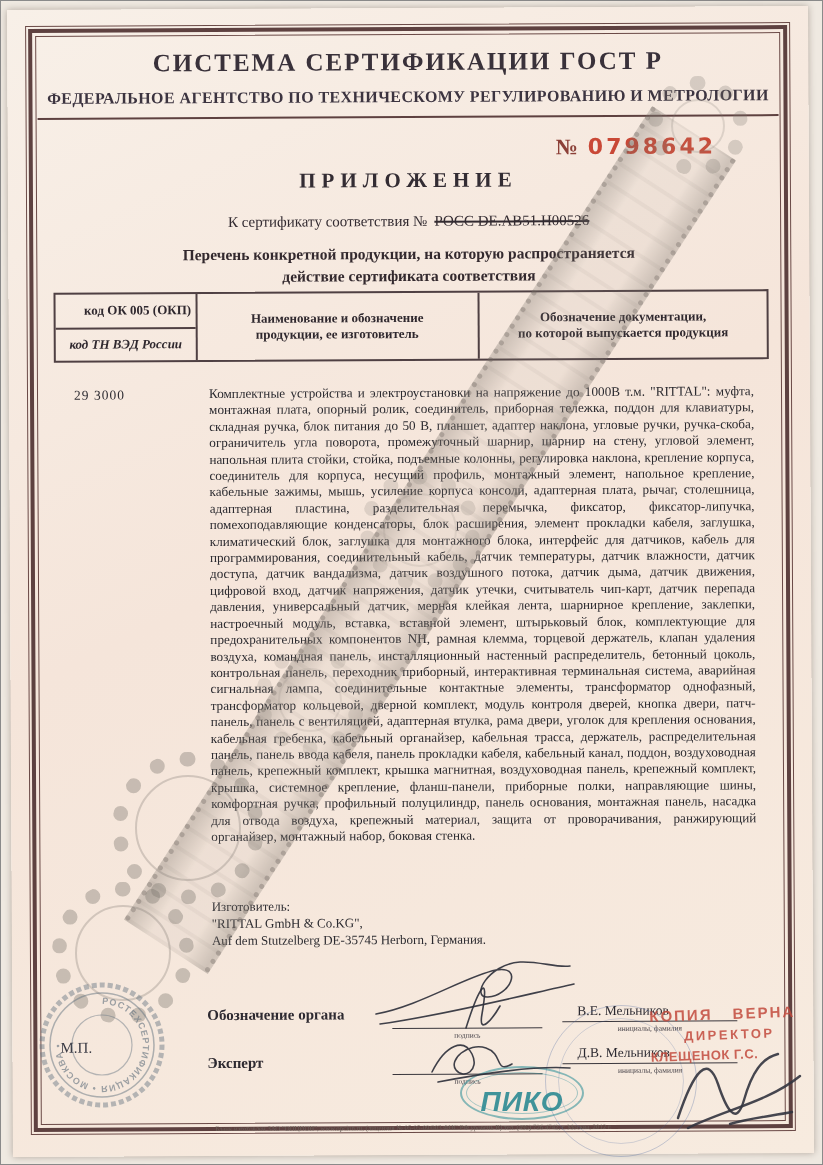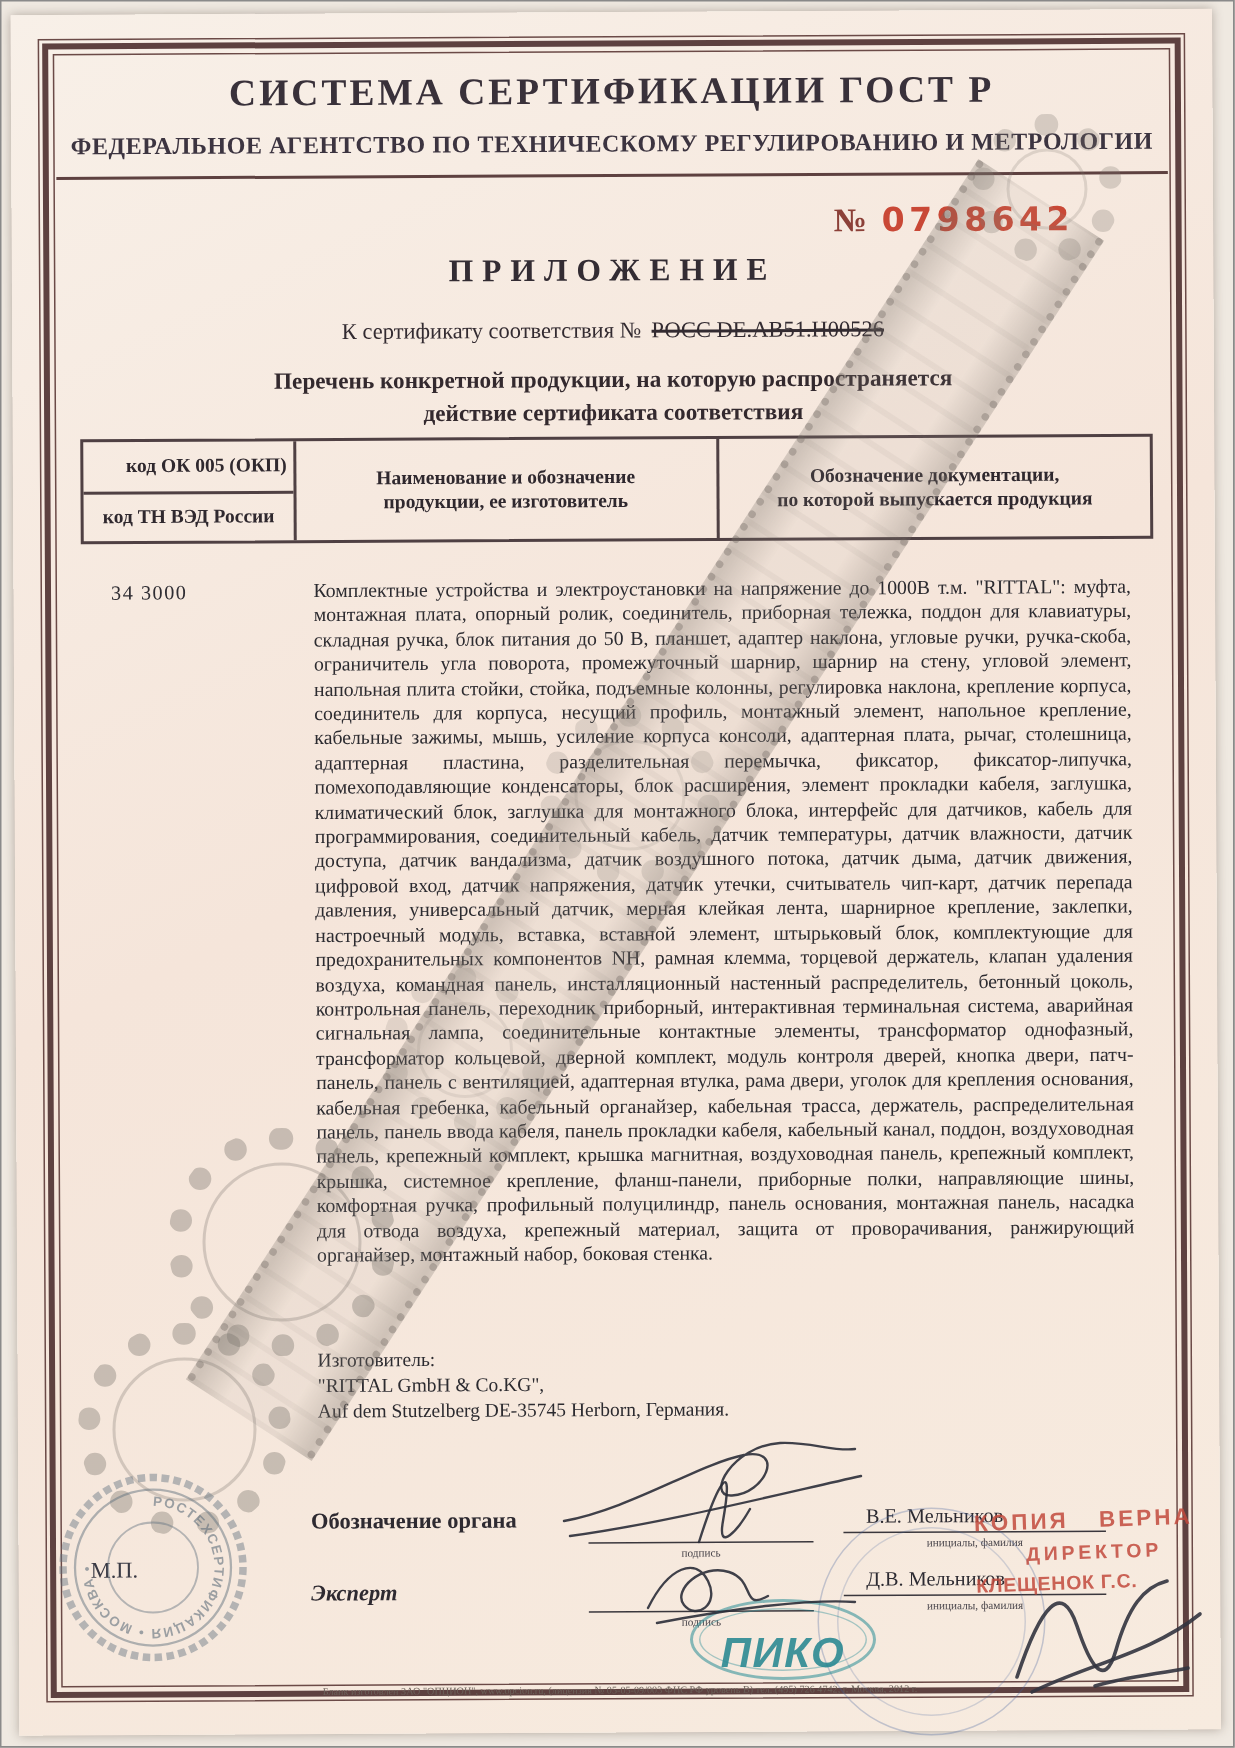--- a/index.html
+++ b/index.html
@@ -33,31 +33,31 @@
   .p1{top:237px;} .p2{top:259px;}
 
   
   .tbl{position:absolute;left:45px;top:283px;width:715px;height:70px;border:2px solid #4f4043;box-sizing:border-box;}
   .tbl .v{position:absolute;top:0;bottom:0;width:1.5px;background:#4f4043;}
   .tbl .v1{left:140px;} .tbl .v2{left:422px;}
   .tbl .h1{position:absolute;left:0;top:33px;width:140px;height:1.5px;background:#4f4043;}
   .tbl .cell{position:absolute;display:flex;align-items:center;justify-content:center;
              text-align:center;font-weight:bold;font-size:13px;white-space:pre-line;line-height:1.25;color:#2f282e;}
   .c1r1{left:0;top:0;width:164px;height:33px;}
-  .c1r2{left:0;top:35px;width:140px;height:31px;}
+  .c1r2{left:0;top:35px;width:140px;height:31px;font-style:italic;}
   .c2{left:141px;top:0;width:281px;height:66px;}
   .c3{left:424px;top:0;width:287px;height:66px;font-size:12.5px;}
 
   .prod-code{position:absolute;left:65px;top:378px;font-size:13.5px;letter-spacing:1px;color:#2f2d33;}
   .desc{position:absolute;left:200px;top:377px;width:545px;font-size:13.2px;line-height:16.4px;
         text-align:justify;color:#2c2b30;}
   .manu{position:absolute;left:200px;top:890px;font-size:13px;line-height:1.3;color:#2c2b30;}
 
   .sig-label{position:absolute;left:195px;font-size:15px;font-weight:bold;color:#2e2a31;}
-  .lab-head{top:998px;} .lab-expert{top:1046px;font-style:italic;}
+  .lab-head{top:998px;} .lab-expert{top:1046px;}
   .sig-line{position:absolute;height:1.3px;background:#3a373d;}
   .ln-sign-head{left:380px;top:1020px;width:150px;}
   .ln-sign-expert{left:380px;top:1066px;width:150px;}
   .ln-name-head{left:550px;top:1014px;width:175px;}
   .ln-name-expert{left:550px;top:1056px;width:175px;}
   .sig-cap{position:absolute;font-size:7.5px;color:#4a464c;text-align:center;}
   .cap-sign-head{left:380px;width:150px;top:1023px;}
   .cap-sign-expert{left:380px;width:150px;top:1069px;}
   .cap-name-head{left:550px;width:175px;top:1017px;}
   .cap-name-expert{left:550px;width:175px;top:1059px;}
@@ -143,21 +143,21 @@
       <div class="v v2"></div>
       <div class="h1"></div>
       <div class="cell c1r1">код ОК 005 (ОКП)</div>
       <div class="cell c1r2">код ТН ВЭД России</div>
       <div class="cell c2">Наименование и обозначение
 продукции, ее изготовитель</div>
       <div class="cell c3">Обозначение документации,
 по которой выпускается продукция</div>
     </div>
 
-    <div class="prod-code">34 3000</div>
+    <div class="prod-code">29 3000</div>
     <div class="desc">Комплектные устройства и электроустановки на напряжение до 1000В т.м. "RITTAL": муфта, монтажная плата, опорный ролик, соединитель, приборная тележка, поддон для клавиатуры, складная ручка, блок питания до 50 В, планшет, адаптер наклона, угловые ручки, ручка-скоба, ограничитель угла поворота, промежуточный шарнир, шарнир на стену, угловой элемент, напольная плита стойки, стойка, подъемные колонны, регулировка наклона, крепление корпуса, соединитель для корпуса, несущий профиль, монтажный элемент, напольное крепление, кабельные зажимы, мышь, усиление корпуса консоли, адаптерная плата, рычаг, столешница, адаптерная пластина, разделительная перемычка, фиксатор, фиксатор-липучка, помехоподавляющие конденсаторы, блок расширения, элемент прокладки кабеля, заглушка, климатический блок, заглушка для монтажного блока, интерфейс для датчиков, кабель для программирования, соединительный кабель, датчик температуры, датчик влажности, датчик доступа, датчик вандализма, датчик воздушного потока, датчик дыма, датчик движения, цифровой вход, датчик напряжения, датчик утечки, считыватель чип-карт, датчик перепада давления, универсальный датчик, мерная клейкая лента, шарнирное крепление, заклепки, настроечный модуль, вставка, вставной элемент, штырьковый блок, комплектующие для предохранительных компонентов NH, рамная клемма, торцевой держатель, клапан удаления воздуха, командная панель, инсталляционный настенный распределитель, бетонный цоколь, контрольная панель, переходник приборный, интерактивная терминальная система, аварийная сигнальная лампа, соединительные контактные элементы, трансформатор однофазный, трансформатор кольцевой, дверной комплект, модуль контроля дверей, кнопка двери, патч-панель, панель с вентиляцией, адаптерная втулка, рама двери, уголок для крепления основания, кабельная гребенка, кабельный органайзер, кабельная трасса, держатель, распределительная панель, панель ввода кабеля, панель прокладки кабеля, кабельный канал, поддон, воздуховодная панель, крепежный комплект, крышка магнитная, воздуховодная панель, крепежный комплект, крышка, системное крепление, фланш-панели, приборные полки, направляющие шины, комфортная ручка, профильный полуцилиндр, панель основания, монтажная панель, насадка для отвода воздуха, крепежный материал, защита от проворачивания, ранжирующий органайзер, монтажный набор, боковая стенка.</div>
 
     <div class="manu">
       <div>Изготовитель:</div>
       <div>"RITTAL GmbH &amp; Co.KG",</div>
       <div>Auf dem Stutzelberg DE-35745 Herborn, Германия.</div>
     </div>
 
     <div class="sig-label lab-head">Обозначение органа</div>
     <div class="sig-line ln-sign-head"></div>

